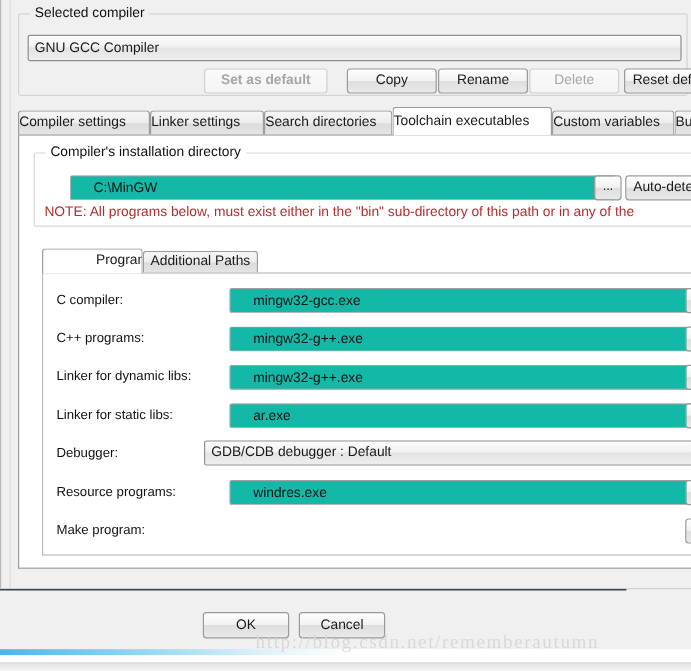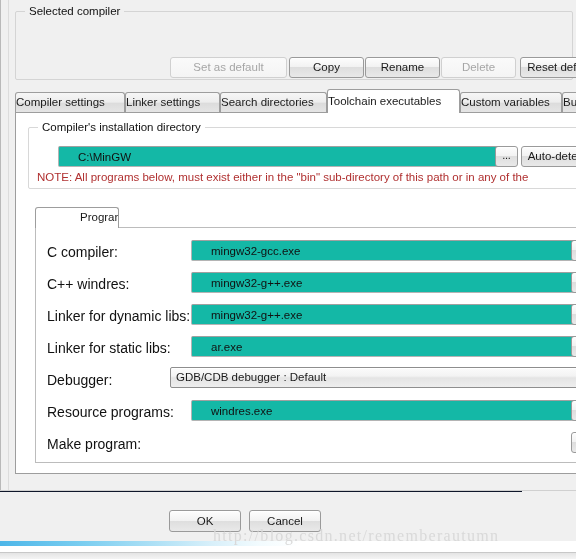--- a/index.html
+++ b/index.html
@@ -164,21 +164,21 @@
     font-size: 11.5px;
     color: #111;
     padding: 0 0 0 19px;
     line-height: 19px;
     outline: none;
     margin-left: 21px;
   }
 
   .flabel {
     position: absolute;
-    font-size: 14px;
+    font-size: 11px;
     color: #111;
     white-space: nowrap;
   }
 
   .note {
     position: absolute;
     font-size: 11.5px;
     color: #b03030;
     white-space: nowrap;
   }
@@ -238,22 +238,25 @@
 <div id="screen">
 
   <div class="win-left-border"></div>
 
   <div class="dialog-body">
 
     <div class="groupbox" style="left:5px; top:11px; width:558px; height:69px;">
       <span class="gb-title">Selected compiler</span>
     </div>
 
-
-    <div class="btn disabled" style="left:160px; top:57px; width:117px; height:21px; line-height:19px;">
+    <div class="combo" style="left:13px; top:29px; width:545px; height:22px; line-height:20px;">
+      <span>GNU GCC Compiler</span>
+    </div>
+
+    <div class="btn disabled" style="left:160px; top:57px; width:103px; height:21px; line-height:19px;font-weight:bold;">
       <span>Set as default</span>
     </div>
     <div class="btn" style="left:279px; top:57px; width:75px; height:21px; line-height:19px;">
       <span>Copy</span>
     </div>
     <div class="btn" style="left:355px; top:57px; width:75px; height:21px; line-height:19px;">
       <span>Rename</span>
     </div>
     <div class="btn disabled" style="left:431px; top:57px; width:75px; height:21px; line-height:19px;">
       <span>Delete</span>
@@ -293,31 +296,34 @@
       <span>...</span>
     </div>
     <div class="btn" style="left:511px; top:146px; width:69px; height:21px; line-height:19px;">
       <span>Auto-detec</span>
     </div>
 
     <div class="note" style="left:27px; top:171px;">NOTE: All programs below, must exist either in the "bin" sub-directory of this path or in any of the</div>
 
     <div class="itab selected" style="left:25px; top:207px; width:84px; height:21px; line-height:19px;padding-left:44px;">
       <span>Program Files</span>
+    </div>
+    <div class="itab" style="left:109px; top:209px; width:96px; height:19px; line-height:17px;">
+      <span>Additional Paths</span>
     </div>
 
     <div class="itab-pane" style="left:25px; top:227px; width:545px; height:236px;"></div>
 
     <div class="flabel" style="left:37px; top:244px;">C compiler:</div>
     <input class="tinput" style="left: 160px; top: 240px; width: 396px; height: 21px;" value="mingw32-gcc.exe">
     <div class="btn btn-small" style="left:561px; top:240px; width:23px; height:21px; line-height:17px;">
       
     </div>
 
-    <div class="flabel" style="left:37px; top:276px;">C++ windres:</div>
+    <div class="flabel" style="left:37px; top:276px;">C++ programs:</div>
     <input class="tinput" style="left: 160px; top: 272px; width: 396px; height: 21px;" value="mingw32-g++.exe">
     <div class="btn btn-small" style="left:561px; top:272px; width:23px; height:21px; line-height:17px;">
       
     </div>
 
     <div class="flabel" style="left:37px; top:308px;">Linker for dynamic libs:</div>
     <input class="tinput" style="left: 160px; top: 304px; width: 396px; height: 21px;" value="mingw32-g++.exe">
     <div class="btn btn-small" style="left:561px; top:304px; width:23px; height:21px; line-height:17px;">
       
     </div>

